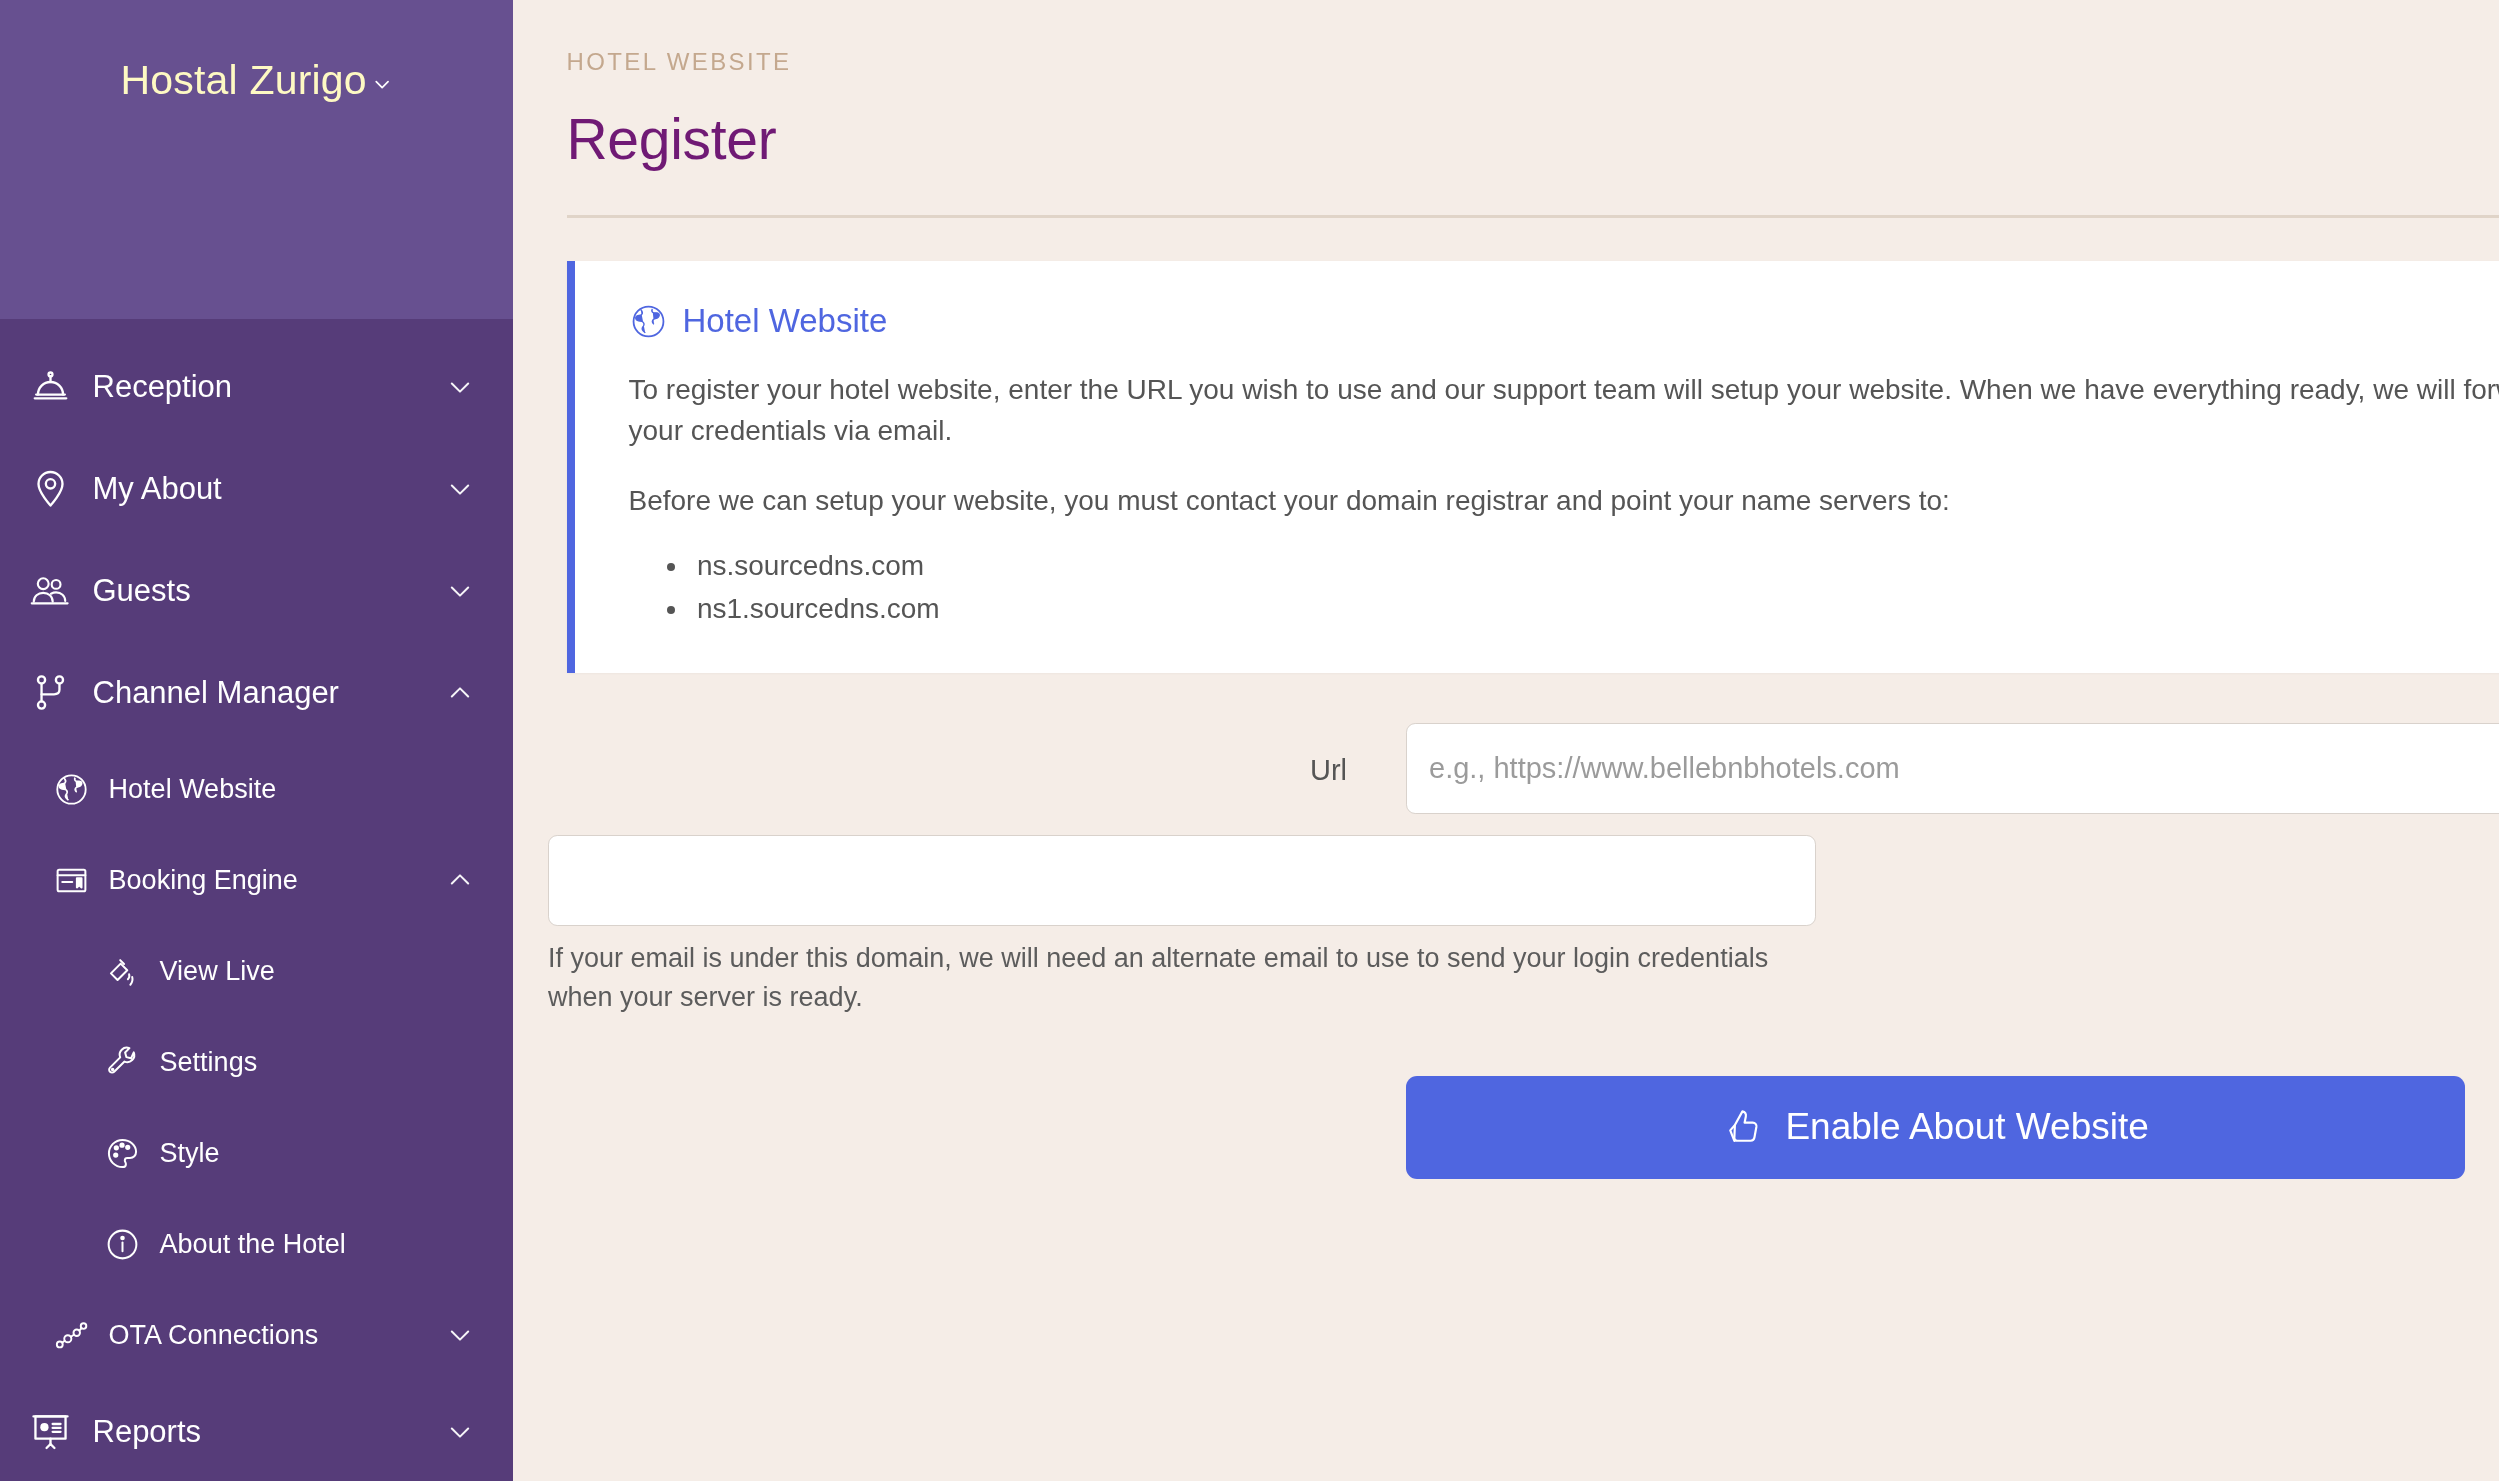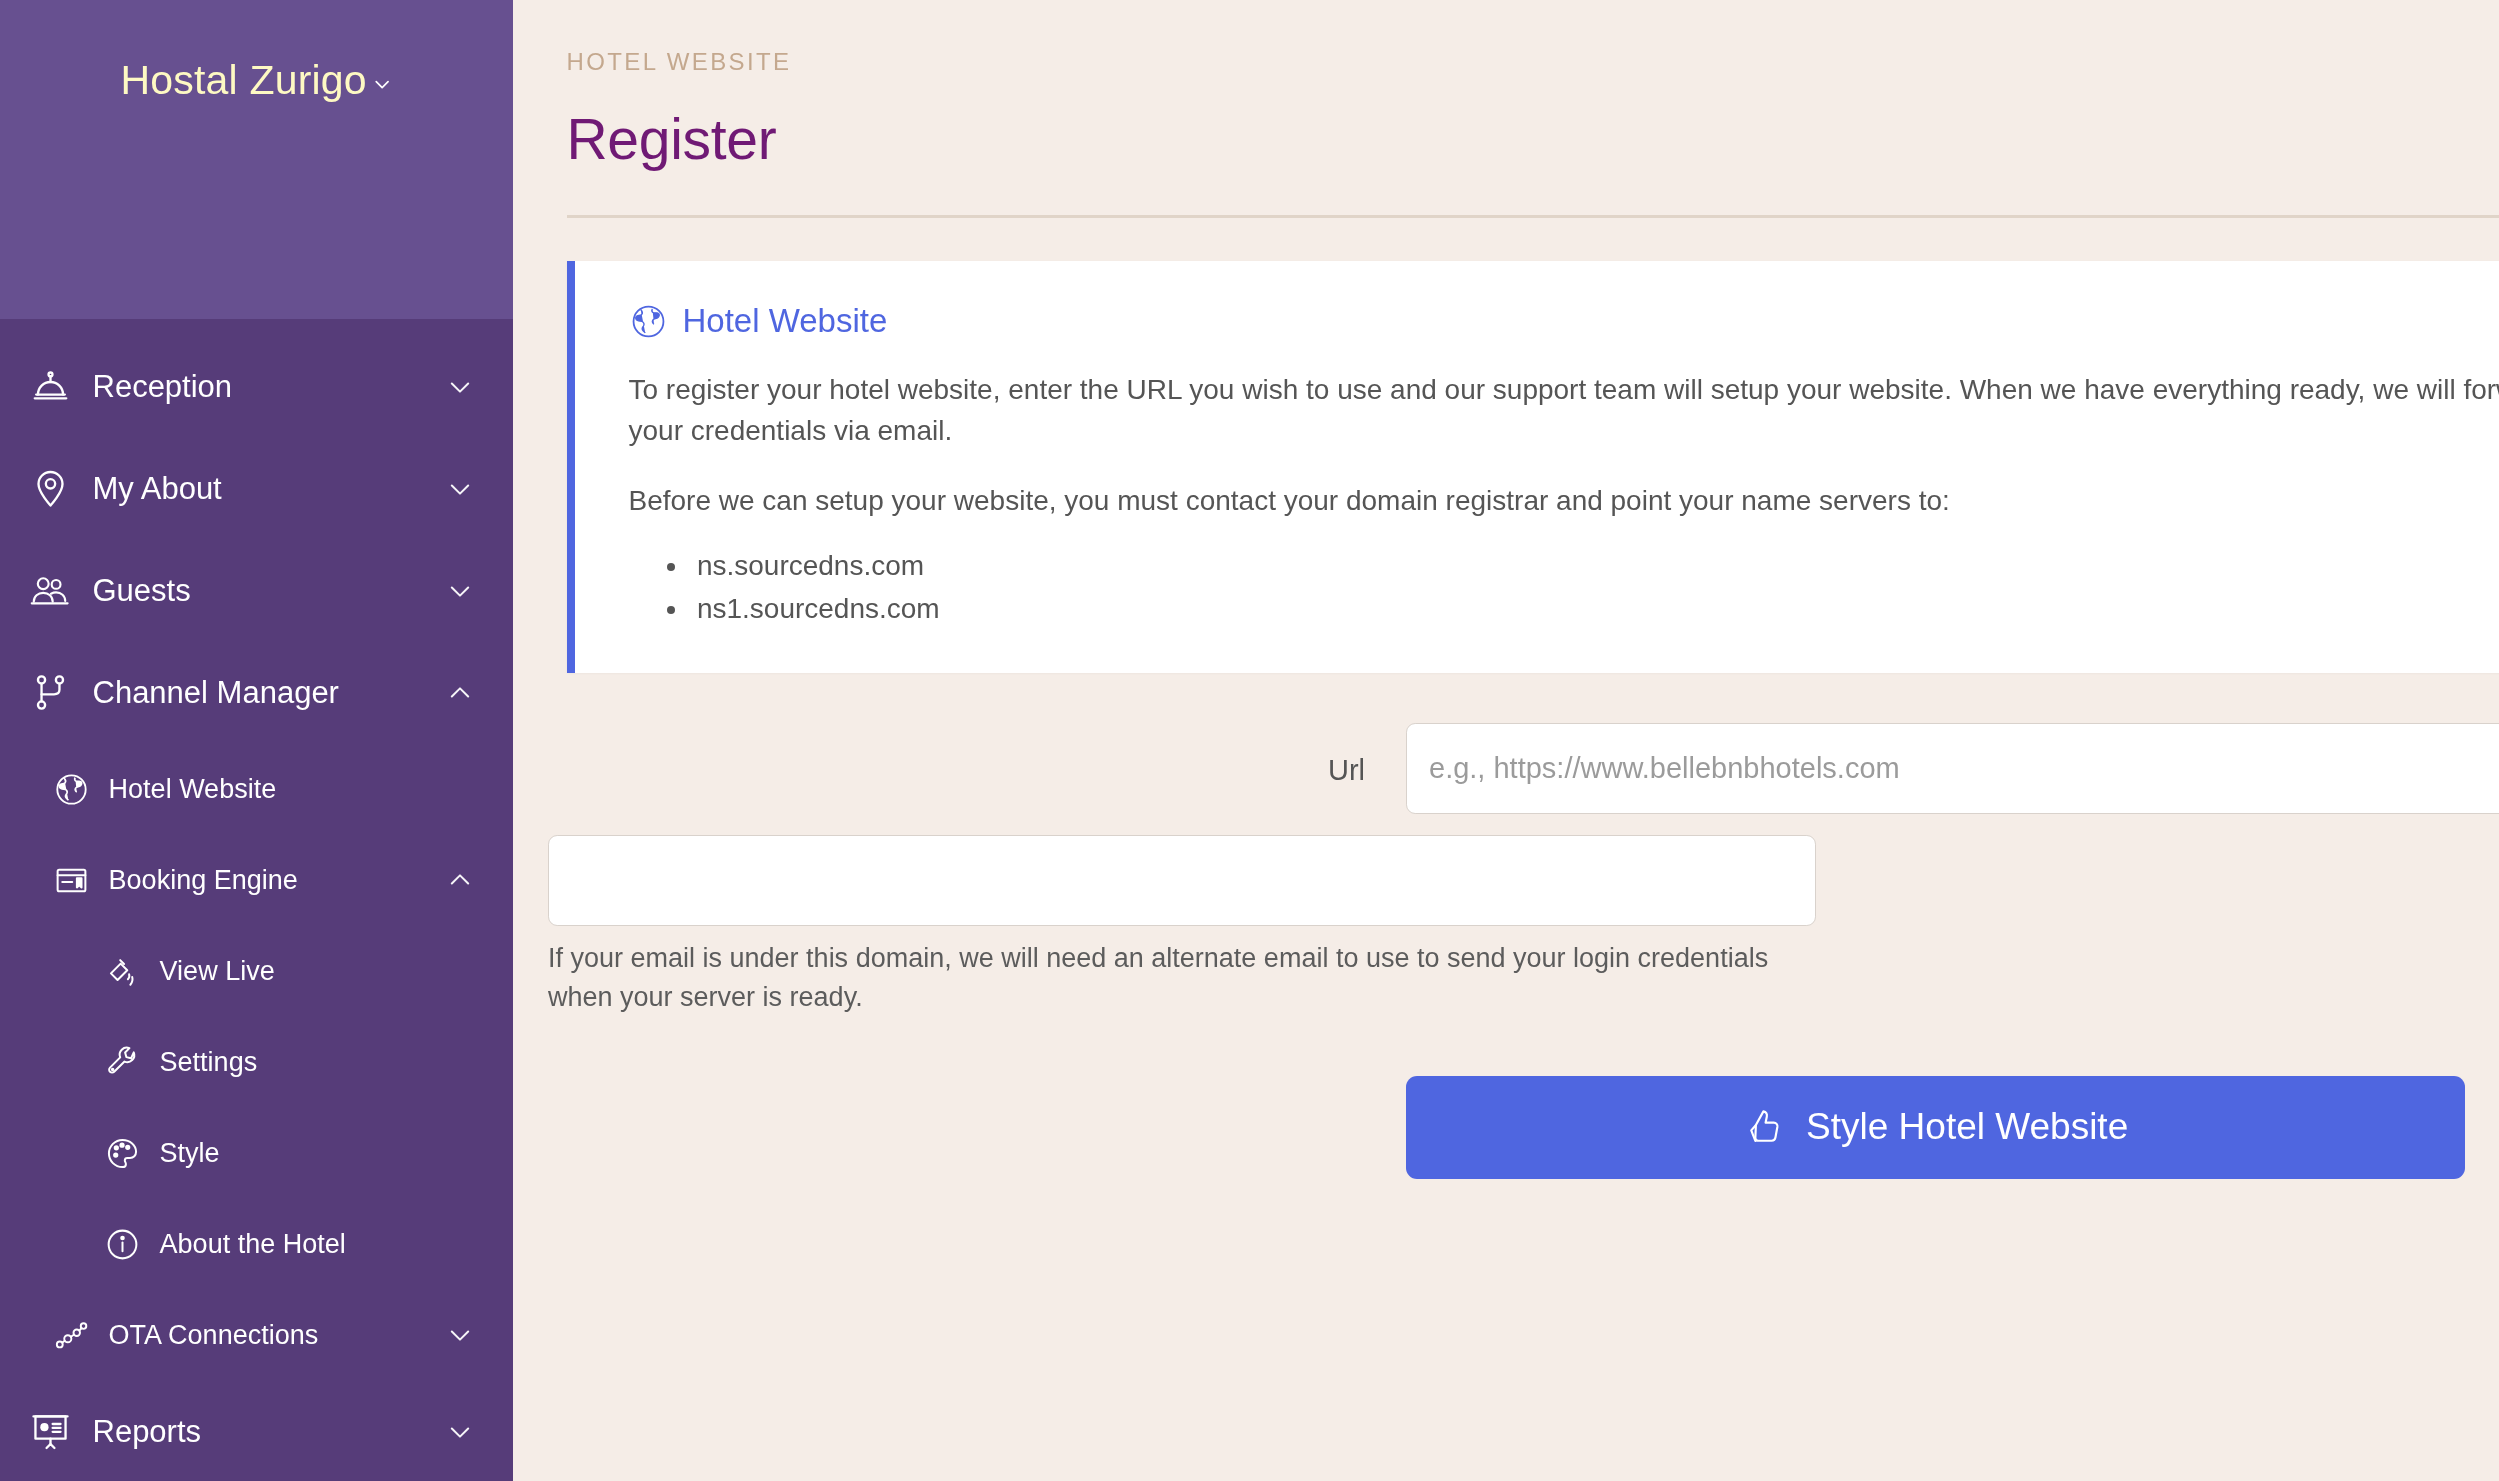--- a/index.html
+++ b/index.html
@@ -165,21 +165,21 @@
     padding-left: 7.4px;
   }
 
   
   .form { margin: 50px 0 0 0; }
   .form-row { display: flex; align-items: flex-start; margin-bottom: 20.3px; }
   .form-label {
     width: 858px;
     flex: 0 0 858px;
     text-align: right;
-    padding-right: 41px;
+    padding-right: 59px;
     color: #555555;
     font-size: 29px;
     line-height: 1;
     padding-top: 33px;
   }
   .form-control { flex: 0 0 1268px; width: 1268px; }
   .text-input {
     width: 1268px;
     height: 91px;
     background: #FFFFFF;
@@ -476,21 +476,21 @@
 
       <div class="submit-row">
         <div class="submit-spacer"></div>
         <button class="submit-btn">
           <span class="thumb-icon">
             <svg viewBox="0 0 24 24" width="43" height="43" fill="none" stroke="#ffffff" stroke-width="1.2" stroke-linecap="round" stroke-linejoin="round">
                 <path d="M7.2 10.6 11.4 3c1.5.3 2.2 1.4 1.9 2.9l-.7 3.4h4.6c1.3 0 2.2 1 2 2.3l-1.1 6c-.2 1.1-1 1.8-2.1 1.8H8.6c-1 0-1.7-.6-1.7-1.6z"></path>
                 <path d="M7 10.9 4.6 13.6l2.3 5.9"></path>
               </svg>
           </span>
-          <span>Style Hotel Website</span>
+          <span>Enable About Website</span>
         </button>
       </div>
 
     </div>
 
   </main>
 </div>
 
 
 </body></html>

